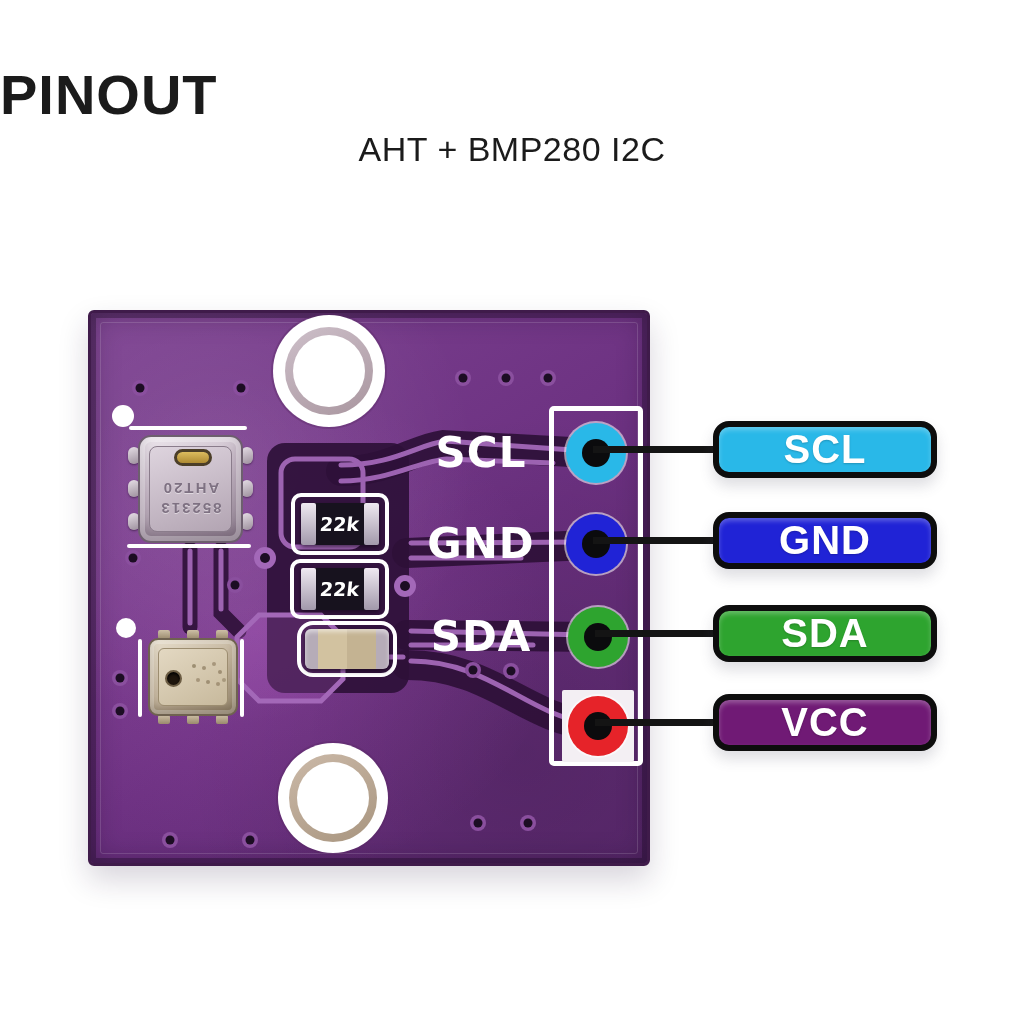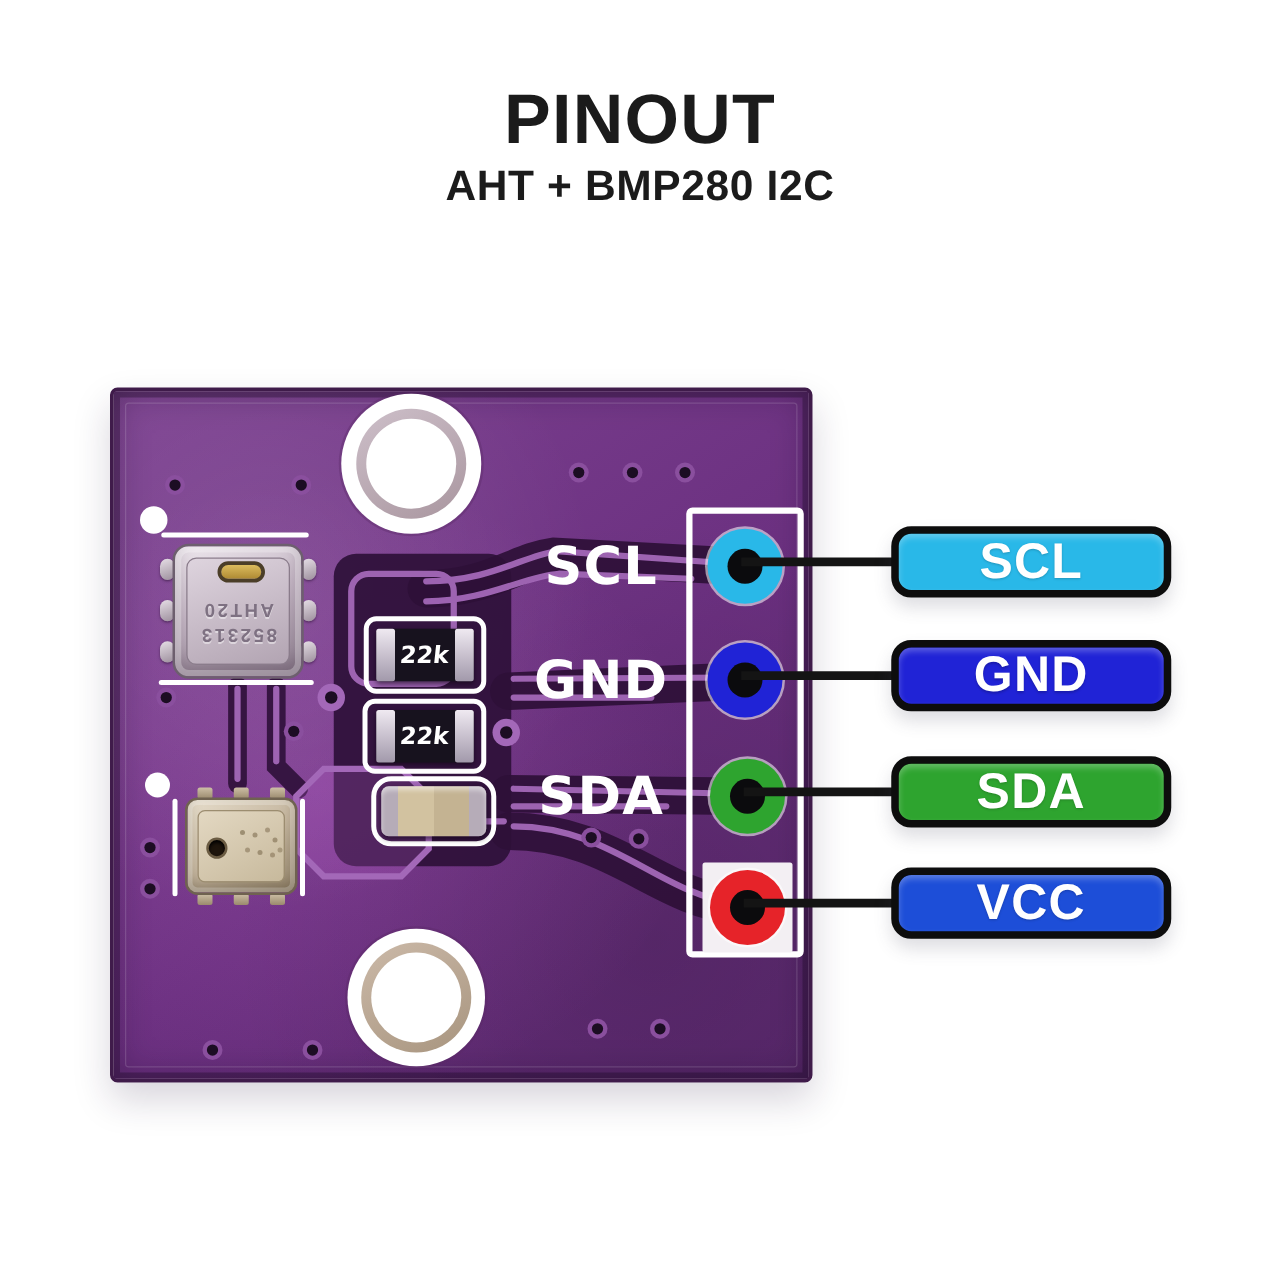--- a/index.html
+++ b/index.html
@@ -5,26 +5,26 @@
   * { margin:0; padding:0; box-sizing:border-box; }
   html,body { background:#ffffff; }
   .canvas {
     position:relative; width:1024px; height:1024px; overflow:hidden;
     background:#ffffff; font-family:"Liberation Sans", sans-serif;
   }
 
   
   .title {
     position:absolute; top:62px; left:0; width:100%;
-    text-align:center; font-size:56px; font-weight:800;
+    font-size:56px; font-weight:800;
     color:#1b1b1b; letter-spacing:1px;
   }
   .subtitle {
     position:absolute; top:130px; left:0; width:100%;
-    text-align:center; font-size:34px; font-weight:700;
+    text-align:center; font-size:34px; font-weight:400;
     color:#1b1b1b; letter-spacing:0.5px;
   }
 
   
   .board {
     position:absolute; left:88px; top:310px; width:562px; height:556px;
     border-radius:6px; overflow:hidden; z-index:1;
     background:
       radial-gradient(circle at 22% 28%, rgba(255,255,255,.10), rgba(255,255,255,0) 45%),
       radial-gradient(ellipse at 30% 58%, rgba(225,125,235,.16), rgba(225,125,235,0) 55%),
@@ -327,17 +327,17 @@
 
   <div class="badge" style="top: 421px; background-color: rgb(41, 184, 232);">
     <span>SCL</span>
   </div>
   <div class="badge" style="top: 512px; background-color: rgb(32, 35, 214);">
     <span>GND</span>
   </div>
   <div class="badge" style="top: 605px; background-color: rgb(46, 164, 47);">
     <span>SDA</span>
   </div>
-  <div class="badge" style="top: 694px; background-color: #1d4ed8;">
+  <div class="badge" style="top: 694px; background-color: #701a75;">
     <span>VCC</span>
   </div>
 
 </div>
 
 </body></html>

